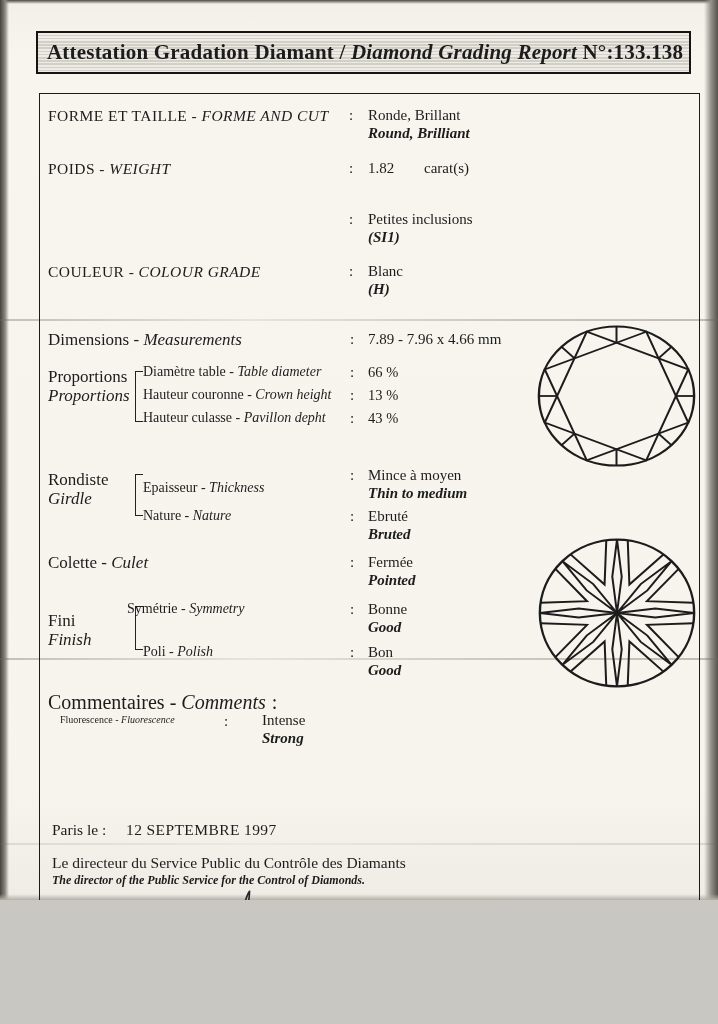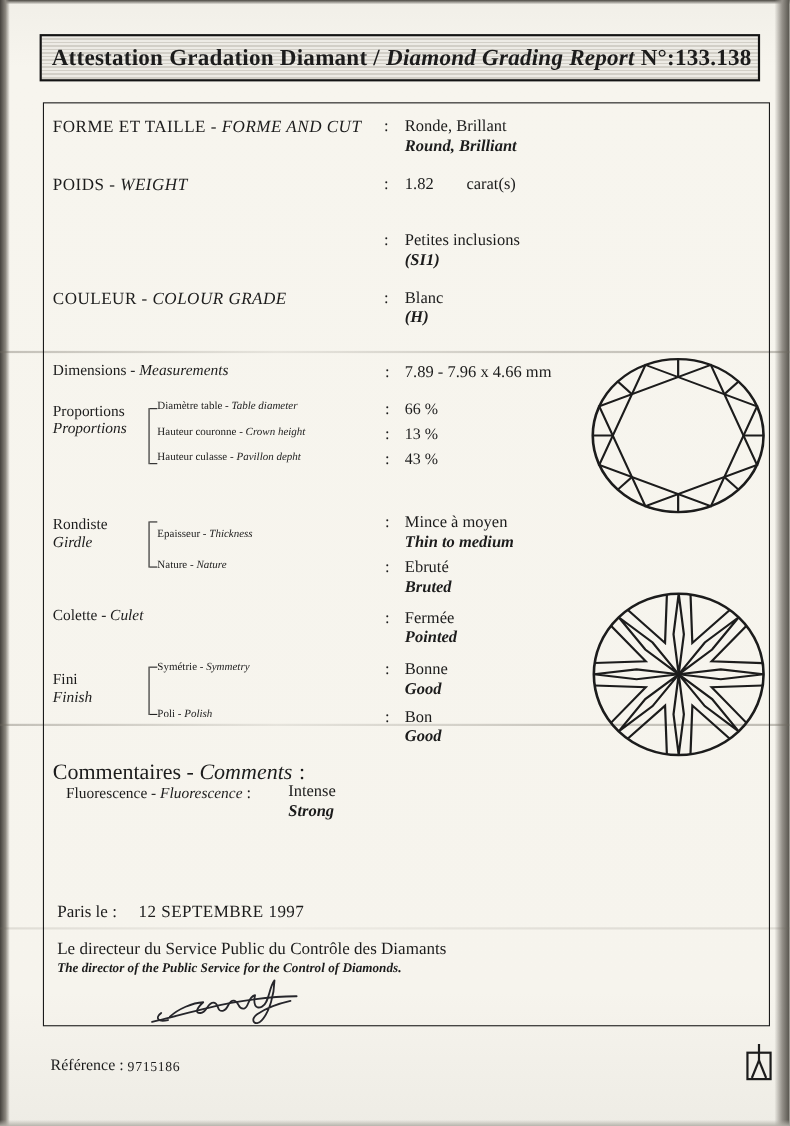--- a/index.html
+++ b/index.html
@@ -1,17 +1,17 @@
 <!DOCTYPE html>
 <html><head>
 <meta charset="utf-8">
 <style>
   html,body{margin:0;padding:0;background:#c9c7c1;}
   .page{
-    position:relative;width:718px;height:1024px;overflow:hidden;
+    position:relative;width:718px;height:900px;overflow:hidden;
     background:linear-gradient(180deg,#f1efe8 0%,#f7f5ee 6%,#f6f4ed 88%,#eeece5 100%);
     font-family:"Liberation Serif","DejaVu Serif",serif;
     color:#1c1c1c;
   }
   .abs{position:absolute;}
   em{font-style:italic;}
   
   .edge-left{left:0;top:0;width:9px;height:100%;background:linear-gradient(90deg,#45423d 0%,#8a867e 55%,rgba(138,134,126,0) 100%);}
   .edge-right{right:0;top:0;width:14px;height:100%;background:linear-gradient(270deg,#55524b 0%,#95918a 50%,rgba(149,145,138,0) 100%);}
   .edge-top{left:0;top:0;width:100%;height:4px;background:linear-gradient(180deg,#4a4741 0%,rgba(74,71,65,0) 100%);}
@@ -23,22 +23,22 @@
     left:36px;top:31px;width:655px;height:43px;
     border:2px solid #141414;
     background:repeating-linear-gradient(180deg,#edebe5 0px,#edebe5 1.6px,#d2cfc7 1.6px,#d2cfc7 3.2px);
     display:flex;align-items:center;padding-left:9px;box-sizing:border-box;
     font-weight:bold;font-size:21px;white-space:pre;letter-spacing:.2px;
   }
   
   .main-box{left:39px;top:93px;width:661px;height:840px;border:1.5px solid #1b1b1b;box-sizing:border-box;}
   
   .lblA{font-size:15.5px;letter-spacing:.45px;white-space:pre;}
-  .lblB{font-size:14px;white-space:pre;}
-  .lblC{font-size:10px;white-space:pre;}
+  .lblB{font-size:17px;white-space:pre;}
+  .lblC{font-size:14px;white-space:pre;}
   .lblD{font-size:20px;white-space:pre;}
   .val{font-size:15px;white-space:pre;}
   .vsub{font-size:15px;font-style:italic;font-weight:600;white-space:pre;}
   .vsmall{font-size:14.5px;white-space:pre;}
   .colon{font-size:15px;}
   .stack{line-height:1.12;}
   
   .bracket{border-left:1.6px solid #222;}
   .bracket::before,.bracket::after{content:"";position:absolute;left:0;width:7px;border-top:1.6px solid #222;}
   .bracket::before{top:0;}
@@ -126,21 +126,21 @@
   <span class="abs val" style="left:368px;top:508px">Ebruté</span>
   <span class="abs vsub" style="left:368px;top:526px">Bruted</span>
 
   <span class="abs lblB" style="left:48px;top:553px"><span>Colette</span><span> - </span><em>Culet</em></span>
   <span class="abs colon" style="left:350px;top:554px">:</span>
   <span class="abs val" style="left:368px;top:554px">Fermée</span>
   <span class="abs vsub" style="left:368px;top:572px">Pointed</span>
 
   <span class="abs lblB stack" style="left:48px;top:611px"><span>Fini</span><br><em>Finish</em></span>
   <div class="abs bracket" style="left:135px;top:606px;height:44px;width:8px"></div>
-  <span class="abs lblC" style="left:143px;top:601px"><span>Symétrie</span><span> - </span><em>Symmetry</em></span>
+  <span class="abs lblC" style="left:127px;top:601px"><span>Symétrie</span><span> - </span><em>Symmetry</em></span>
   <span class="abs colon" style="left:350px;top:601px">:</span>
   <span class="abs val" style="left:368px;top:601px">Bonne</span>
   <span class="abs vsub" style="left:368px;top:619px">Good</span>
   <span class="abs lblC" style="left:143px;top:644px"><span>Poli</span><span> - </span><em>Polish</em></span>
   <span class="abs colon" style="left:350px;top:644px">:</span>
   <span class="abs val" style="left:368px;top:644px">Bon</span>
   <span class="abs vsub" style="left:368px;top:662px">Good</span>
 
   <svg class="abs" style="left:536px;top:536px" width="162" height="154" viewBox="-105 -105 210 210" preserveAspectRatio="none">
     <defs>
@@ -156,21 +156,21 @@
       <use href="#pv" transform="rotate(90)"></use>
       <use href="#pv" transform="rotate(135)"></use>
       <use href="#pv" transform="rotate(180)"></use>
       <use href="#pv" transform="rotate(225)"></use>
       <use href="#pv" transform="rotate(270)"></use>
       <use href="#pv" transform="rotate(315)"></use>
     </g>
   </svg>
 
   <span class="abs lblD" style="left:48px;top:691px"><span>Commentaires</span><span> - </span><em>Comments</em><span style="margin-left:6px">:</span></span>
-  <span class="abs lblC" style="left:60px;top:714px;font-size:14px"><span>Fluorescence</span><span> - </span><em>Fluorescence</em></span>
+  <span class="abs lblC" style="left:60px;top:714px;font-size:10px"><span>Fluorescence</span><span> - </span><em>Fluorescence</em></span>
   <span class="abs colon" style="left:224px;top:713px">:</span>
   <span class="abs val" style="left:262px;top:712px">Intense</span>
   <span class="abs vsub" style="left:262px;top:730px">Strong</span>
 
   <span class="abs" style="left:52px;top:821px;font-size:15.5px">Paris le :</span>
   <span class="abs" style="left:126px;top:821px;font-size:15.5px;letter-spacing:.4px">12 SEPTEMBRE 1997</span>
   <span class="abs" style="left:52px;top:854px;font-size:15.5px">Le directeur du Service Public du Contrôle des Diamants</span>
   <em class="abs" style="left:52px;top:873px;font-size:12px;font-weight:600">The director of the Public Service for the Control of Diamonds.</em>
 
   <svg class="abs sig" style="left:130px;top:881px" width="152" height="58" viewBox="0 0 152 60">

